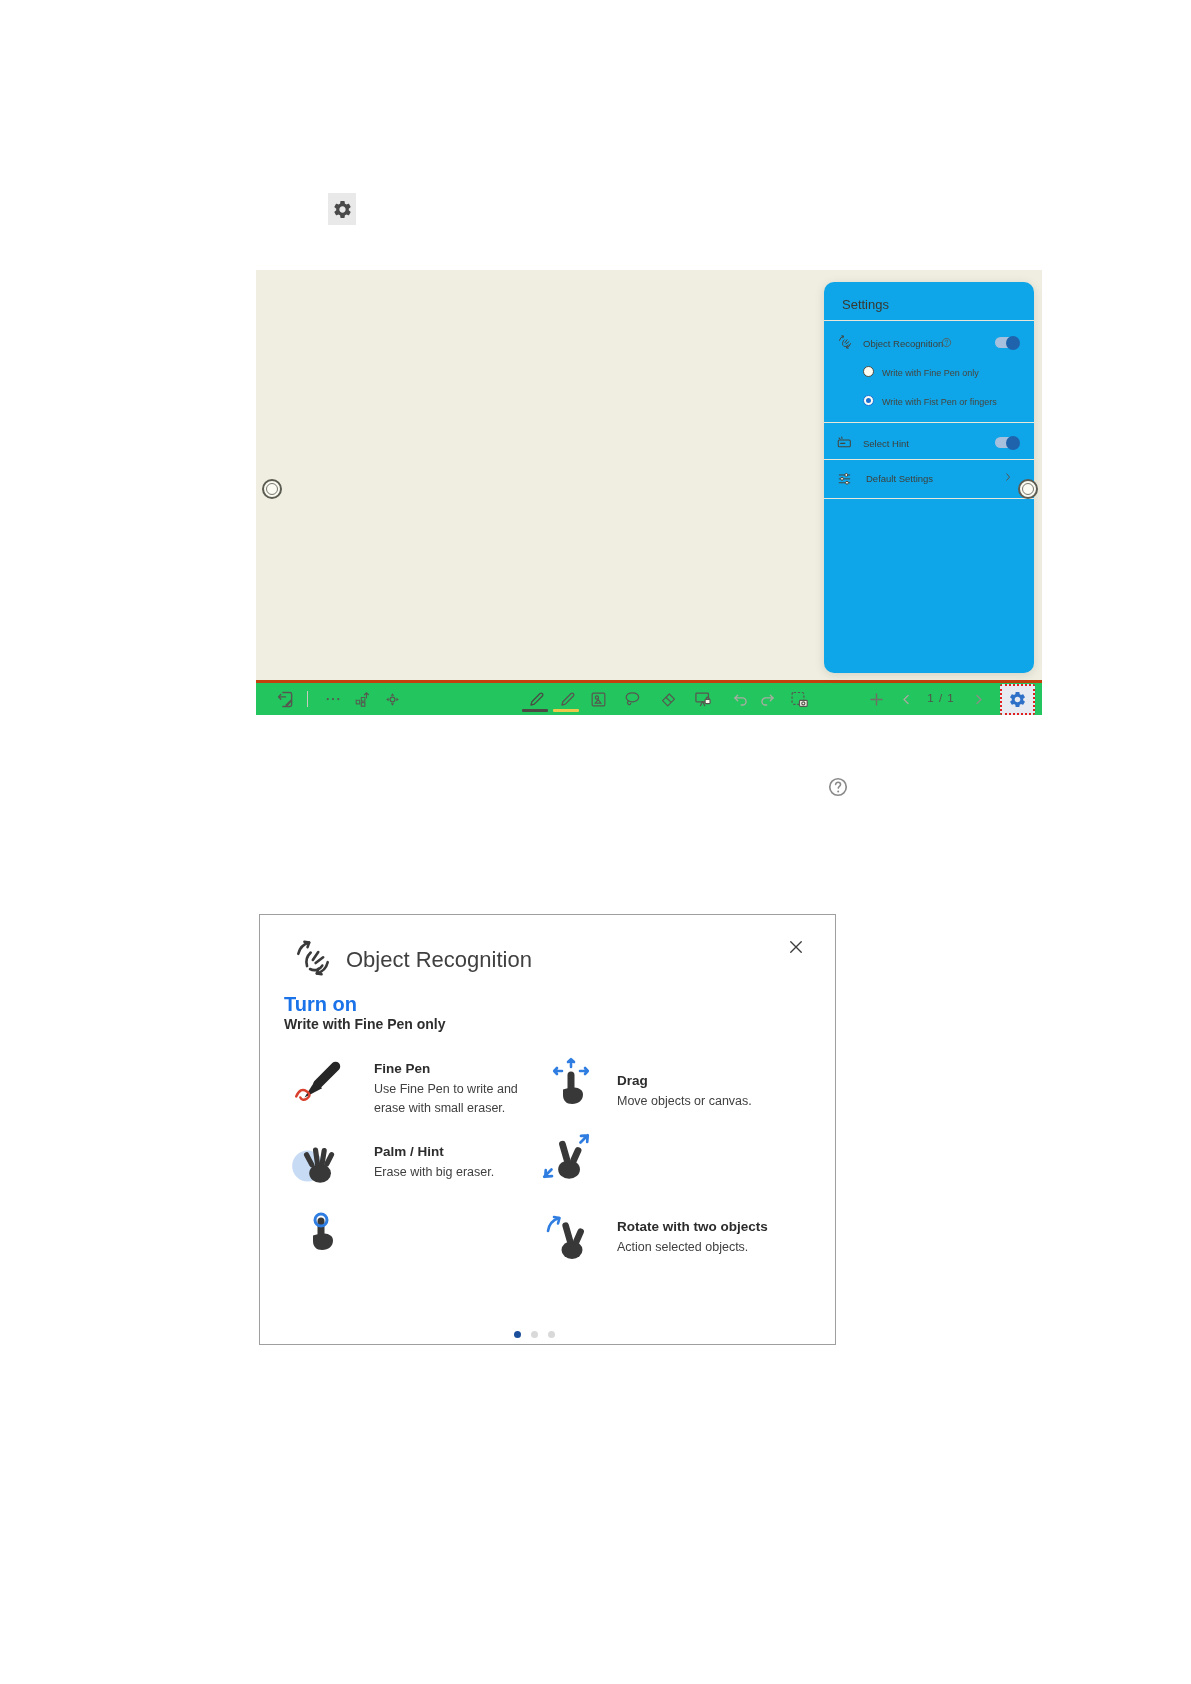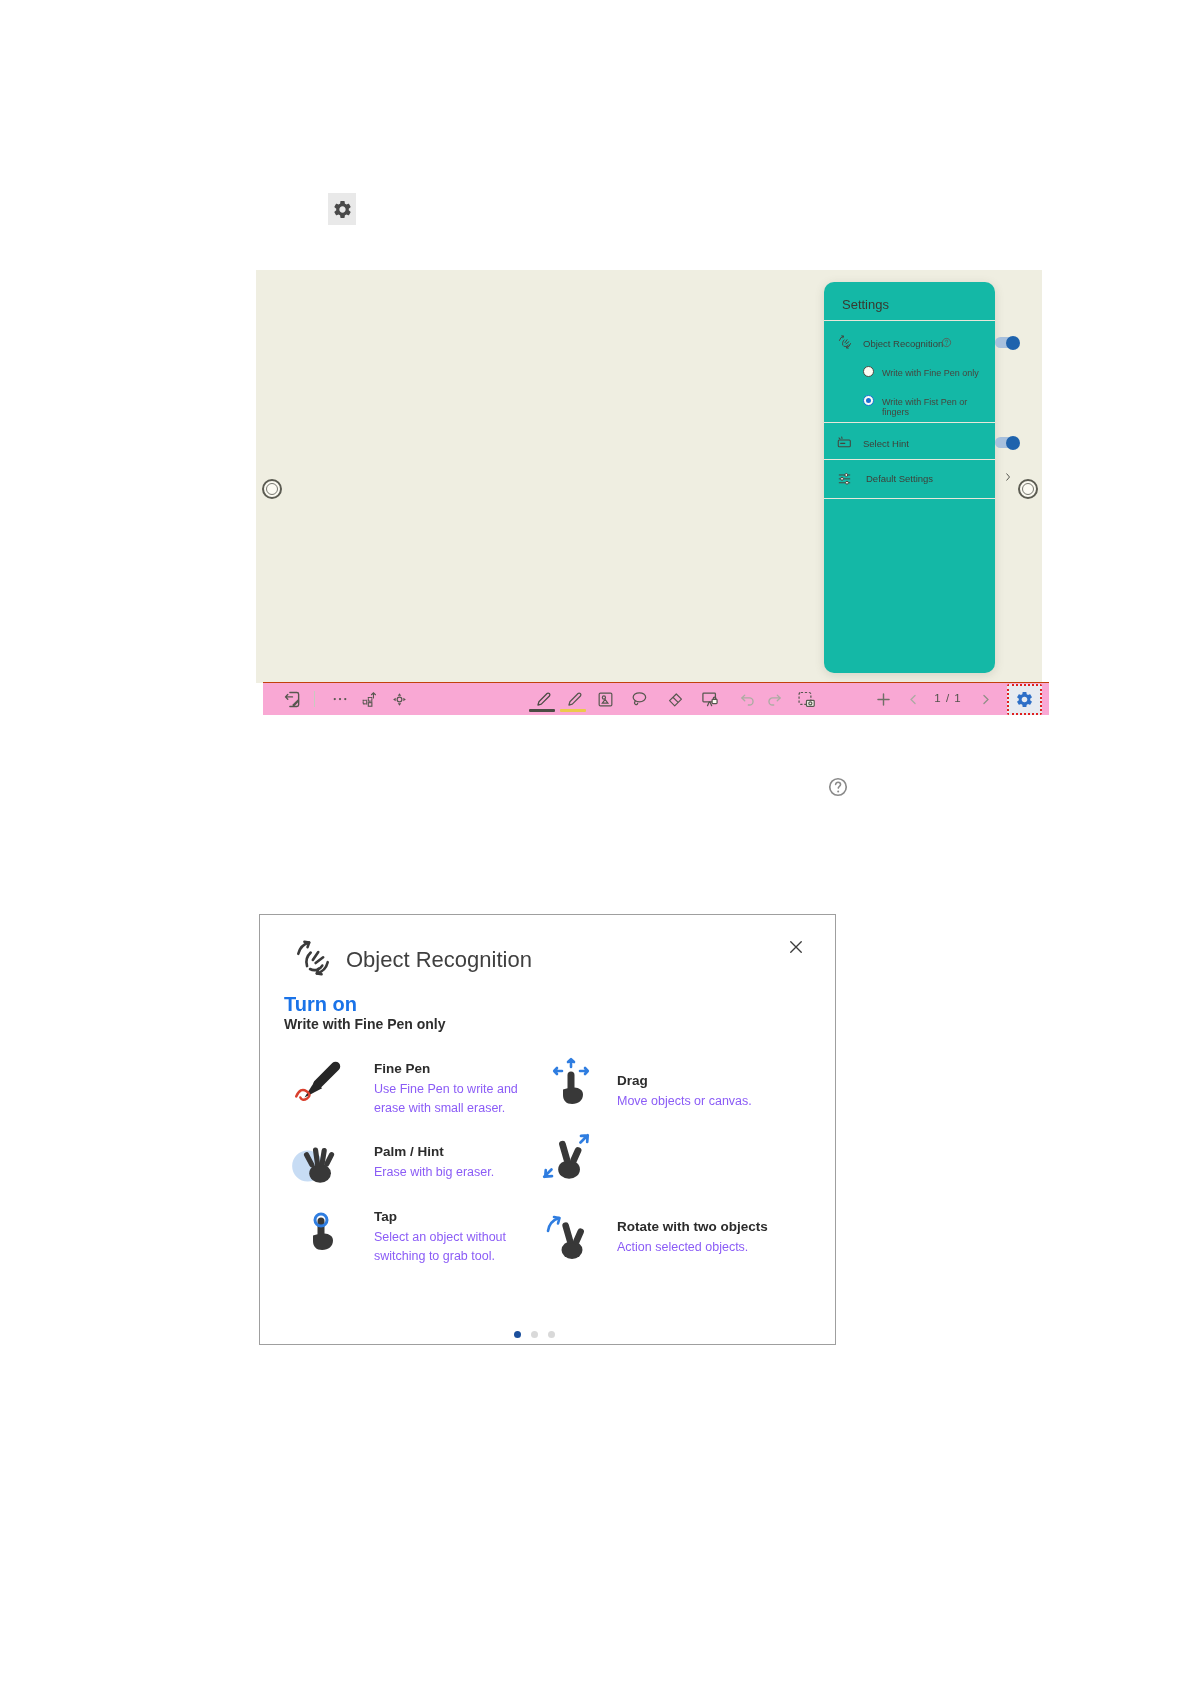--- a/index.html
+++ b/index.html
@@ -8,57 +8,57 @@
   .abs{position:absolute;}
   svg{display:block;}
 
   
   .doc-gear{left:328px;top:193px;width:28px;height:32px;background:#e9e9e9;
             display:flex;align-items:center;justify-content:center;}
 
   
   .board{left:256px;top:270px;width:786px;height:445px;}
   .canvas{position:absolute;left:0;top:0;right:0;bottom:32px;background:#efeee1;}
-  .wb-toolbar{position:absolute;left:7px;bottom:0;width:100%;height:32px;background:#f9a8d4;
-              border-top:1px solid #c2410c;}
+  .wb-toolbar{position:absolute;left:0;bottom:0;width:100%;height:32px;background:#22c55e;
+              border-top:3px solid #c2410c;}
   .tbtn{position:absolute;top:4px;width:24px;height:24px;display:flex;align-items:center;justify-content:center;}
   .tool-underline{position:absolute;top:26px;height:2.5px;width:26px;border-radius:1px;}
   .tb-divider{position:absolute;top:8px;width:1px;height:16px;background:#c9c9bf;}
   .page-ind{position:absolute;top:9px;font-size:11.5px;color:#53534c;letter-spacing:1px;}
   .gear-annot{position:absolute;left:744px;top:1px;width:31px;height:27px;border:2px dotted #e01f1f;
               display:flex;align-items:center;justify-content:center;background:#e7ebf1;border-radius:2px;}
 
   
   .handle{position:absolute;width:16px;height:16px;border-radius:50%;
           border:2.5px solid #5c5c52;background:#fbfaf1;display:flex;align-items:center;justify-content:center;z-index:5;}
   .handle .inner{width:10px;height:10px;border-radius:50%;border:1.5px solid #787870;background:#fcfbf3;}
 
   
-  .panel{left:568px;top:12px;width:171px;height:391px;background:#14b8a6;border-radius:10px;
+  .panel{left:568px;top:12px;width:210px;height:391px;background:#0ea5e9;border-radius:10px;
          box-shadow:0 2px 10px rgba(90,90,70,.18);z-index:2;}
   .panel-title{position:absolute;left:18px;top:15px;font-size:13px;font-weight:500;color:#39392f;}
   .pdiv{position:absolute;left:0;width:100%;height:1px;background:#e8e7da;}
   .prow-label{position:absolute;font-size:9.5px;color:#3f3f38;font-weight:500;}
   .pradio-label{position:absolute;font-size:9px;color:#46463f;}
   .toggle{position:absolute;width:24px;height:11px;border-radius:6px;background:#a7c0dd;}
   .toggle::after{content:'';position:absolute;right:-1px;top:-1.5px;width:14px;height:14px;border-radius:50%;background:#1f63ad;}
   .radio{position:absolute;width:9px;height:9px;border-radius:50%;border:1.5px solid #4c4c45;background:#fdfdf4;}
   .radio.sel{border-color:#1a70d2;display:flex;align-items:center;justify-content:center;}
   .radio.sel::after{content:'';width:5px;height:5px;border-radius:50%;background:#1a70d2;}
 
   
   .help-float{left:827px;top:776px;width:22px;height:22px;}
 
   
   .dialog{left:259px;top:914px;width:575px;height:429px;background:#ffffff;border:1px solid #9f9f9f;}
   .dlg-title{position:absolute;left:86px;top:32px;font-size:22px;font-weight:500;color:#404040;}
   .dlg-turnon{position:absolute;left:24px;top:78px;font-size:20px;font-weight:700;color:#1a73e8;}
   .dlg-mode{position:absolute;left:24px;top:101px;font-size:14px;font-weight:700;color:#2e2e2e;}
   .gi-title{font-size:13.5px;font-weight:700;color:#2c2c2c;margin:0 0 4px 0;}
-  .gi-desc{font-size:12.5px;color:#8b5cf6;line-height:19px;margin:0;}
+  .gi-desc{font-size:12.5px;color:#404040;line-height:19px;margin:0;}
   .gitem-text{position:absolute;}
   .dots{position:absolute;left:254px;top:416px;display:flex;gap:10px;align-items:center;}
   .dot{width:7px;height:7px;border-radius:50%;background:#d9d9d9;}
   .dot.active{background:#1b4f9c;}
 </style>
 </head>
 <body>
 
 <svg width="0" height="0" style="position:absolute">
   <defs>
@@ -330,24 +330,20 @@
       <p class="gi-title">Palm / Hint</p>
       <p class="gi-desc">Erase with big eraser.</p>
     </div>
 
     <span class="abs" style="left:32px;top:292px;">
       <svg width="56" height="56" viewBox="0 0 56 56">
         <use href="#sym-hand-point"></use>
         <circle cx="29" cy="13" r="6" fill="none" stroke="#2f7de0" stroke-width="3"></circle>
       </svg>
     </span>
-    <div class="gitem-text" style="left:114px;top:294px;width:160px;">
-      <p class="gi-title">Tap</p>
-      <p class="gi-desc">Select an object without switching to grab tool.</p>
-    </div>
 
     <span class="abs" style="left:282px;top:142px;">
       <svg width="56" height="56" viewBox="0 0 56 56">
         <g stroke="#2f7de0" stroke-width="2.6" fill="none" stroke-linecap="round" stroke-linejoin="round">
           <path d="M29 10 V2.5 M26 5 l3-2.8 3 2.8"></path>
           <path d="M20 14 h-7.5 M15 11 l-2.8 3 2.8 3"></path>
           <path d="M38 14 h7.5 M43 11 l2.8 3 -2.8 3"></path>
         </g>
         <g transform="translate(0,4)">
             <use href="#sym-hand-point"></use>

